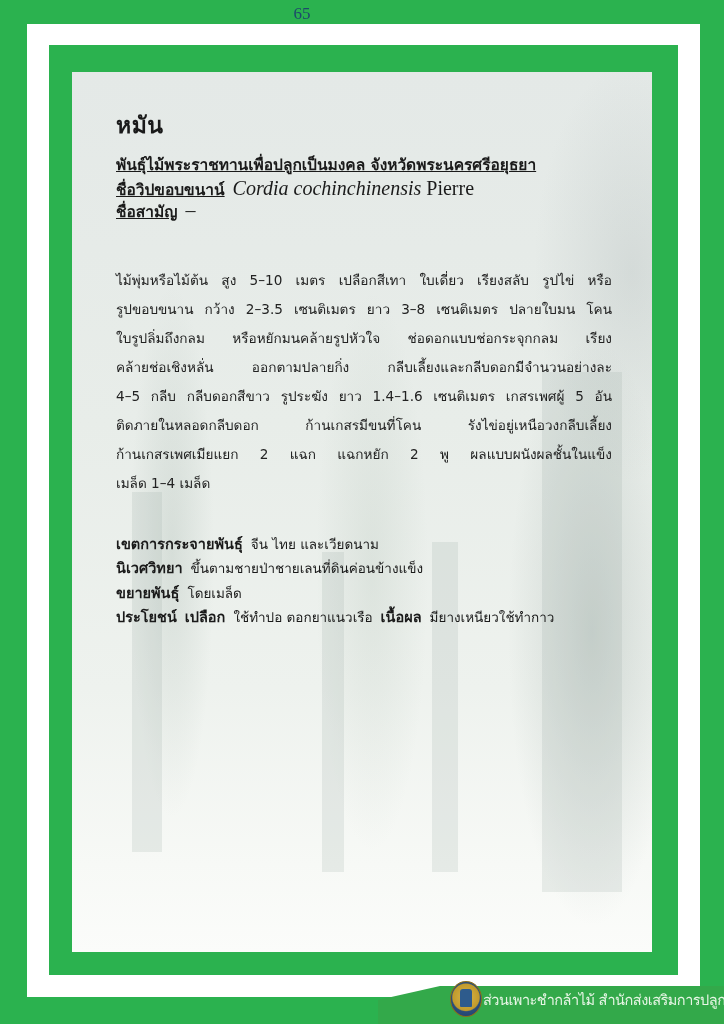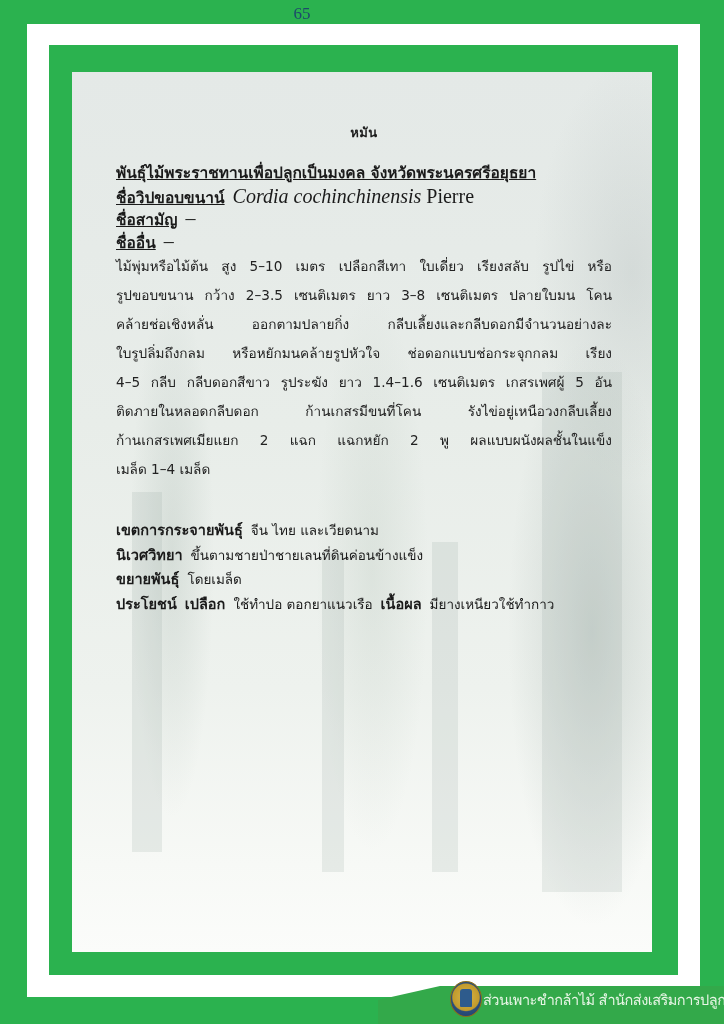--- a/index.html
+++ b/index.html
@@ -29,29 +29,30 @@
       radial-gradient(ellipse 80px 400px at 300px 500px, rgba(150,170,155,0.18), rgba(150,170,155,0) 70%),
       radial-gradient(ellipse 140px 300px at 560px 200px, rgba(170,180,180,0.30), rgba(170,180,180,0) 70%),
       linear-gradient(180deg, #e4e9e7 0%, #e8ede9 40%, #eef2ee 70%, #f7f9f6 90%, #fbfcfa 100%);
   }
   .trunk { position:absolute; background:rgba(150,165,158,0.18); }
   .content {
     position:absolute; left:116px; top:110px; width:496px;
     color:#1a1a1a;
   }
   .title {
-    text-align:center; font-weight:bold; font-size:13px;
-    margin:8px; height:30px; line-height:30px; letter-spacing:0.5px;
+    text-align:left; font-weight:bold; font-size:23px;
+    margin:0; height:30px; line-height:30px; letter-spacing:0.5px;
   }
   .meta { margin-top:14px; }
   .meta-row { font-size:15.5px; line-height:22px; height:22.5px; white-space:nowrap; }
   .meta-row .lbl { font-weight:bold;text-decoration:underline; }
   .meta-row .val { margin-left:8px; font-family:"Liberation Serif", serif; font-size:20px; }
   .meta-row .val i { font-style:italic; }
   .desc {
+    margin-top:44px;
     font-family:"DejaVu Sans", sans-serif; font-size:13.6px; line-height:29px;
     text-align:justify; text-align-last:left; color:#222;
   }
   .desc .line { display:block; text-align:justify; text-align-last:justify; white-space:nowrap; }
   .desc .line.last { text-align-last:left; }
   .extra { margin-top:34px; }
   .extra-row { font-size:14.5px; line-height:23.5px; white-space:nowrap; }
   .extra-row .lbl { font-weight:bold; }
   .extra-row .val { margin-left:8px; font-family:"DejaVu Sans", sans-serif; font-size:13.5px; }
   .extra-row .sublbl { font-weight:bold; margin-left:8px; }
@@ -97,30 +98,27 @@
   <div class="meta">
     <div class="meta-row">
       <span class="lbl">พันธุ์ไม้พระราชทานเพื่อปลูกเป็นมงคล จังหวัดพระนครศรีอยุธยา</span>
     </div>
     <div class="meta-row">
       <span class="lbl">ชื่อวิปขอบขนาน์</span><span class="val"><i>Cordia cochinchinensis</i> <span>Pierre</span></span>
     </div>
     <div class="meta-row">
       <span class="lbl">ชื่อสามัญ</span><span class="val">–</span>
     </div>
-    <div class="meta-row">
-      <span class="lbl">ชื่ออื่น</span><span class="val">–</span>
-    </div>
   </div>
 
   <div class="desc">
     <span class="line">ไม้พุ่มหรือไม้ต้น สูง 5–10 เมตร เปลือกสีเทา ใบเดี่ยว เรียงสลับ รูปไข่ หรือ</span>
     <span class="line">รูปขอบขนาน กว้าง 2–3.5 เซนติเมตร ยาว 3–8 เซนติเมตร ปลายใบมน โคน</span>
+    <span class="line">ใบรูปลิ่มถึงกลม  หรือหยักมนคล้ายรูปหัวใจ  ช่อดอกแบบช่อกระจุกกลม  เรียง</span>
     <span class="line">คล้ายช่อเชิงหลั่น   ออกตามปลายกิ่ง   กลีบเลี้ยงและกลีบดอกมีจำนวนอย่างละ</span>
-    <span class="line">ใบรูปลิ่มถึงกลม  หรือหยักมนคล้ายรูปหัวใจ  ช่อดอกแบบช่อกระจุกกลม  เรียง</span>
     <span class="line">4–5 กลีบ กลีบดอกสีขาว รูประฆัง ยาว 1.4–1.6 เซนติเมตร เกสรเพศผู้ 5 อัน</span>
     <span class="line">ติดภายในหลอดกลีบดอก   ก้านเกสรมีขนที่โคน   รังไข่อยู่เหนือวงกลีบเลี้ยง</span>
     <span class="line">ก้านเกสรเพศเมียแยก 2 แฉก แฉกหยัก 2 พู ผลแบบผนังผลชั้นในแข็ง</span>
     <span class="line last">เมล็ด 1–4 เมล็ด</span>
   </div>
 
   <div class="extra">
     <div class="extra-row">
       <span class="lbl">เขตการกระจายพันธุ์</span><span class="val">จีน ไทย และเวียดนาม</span>
     </div>

